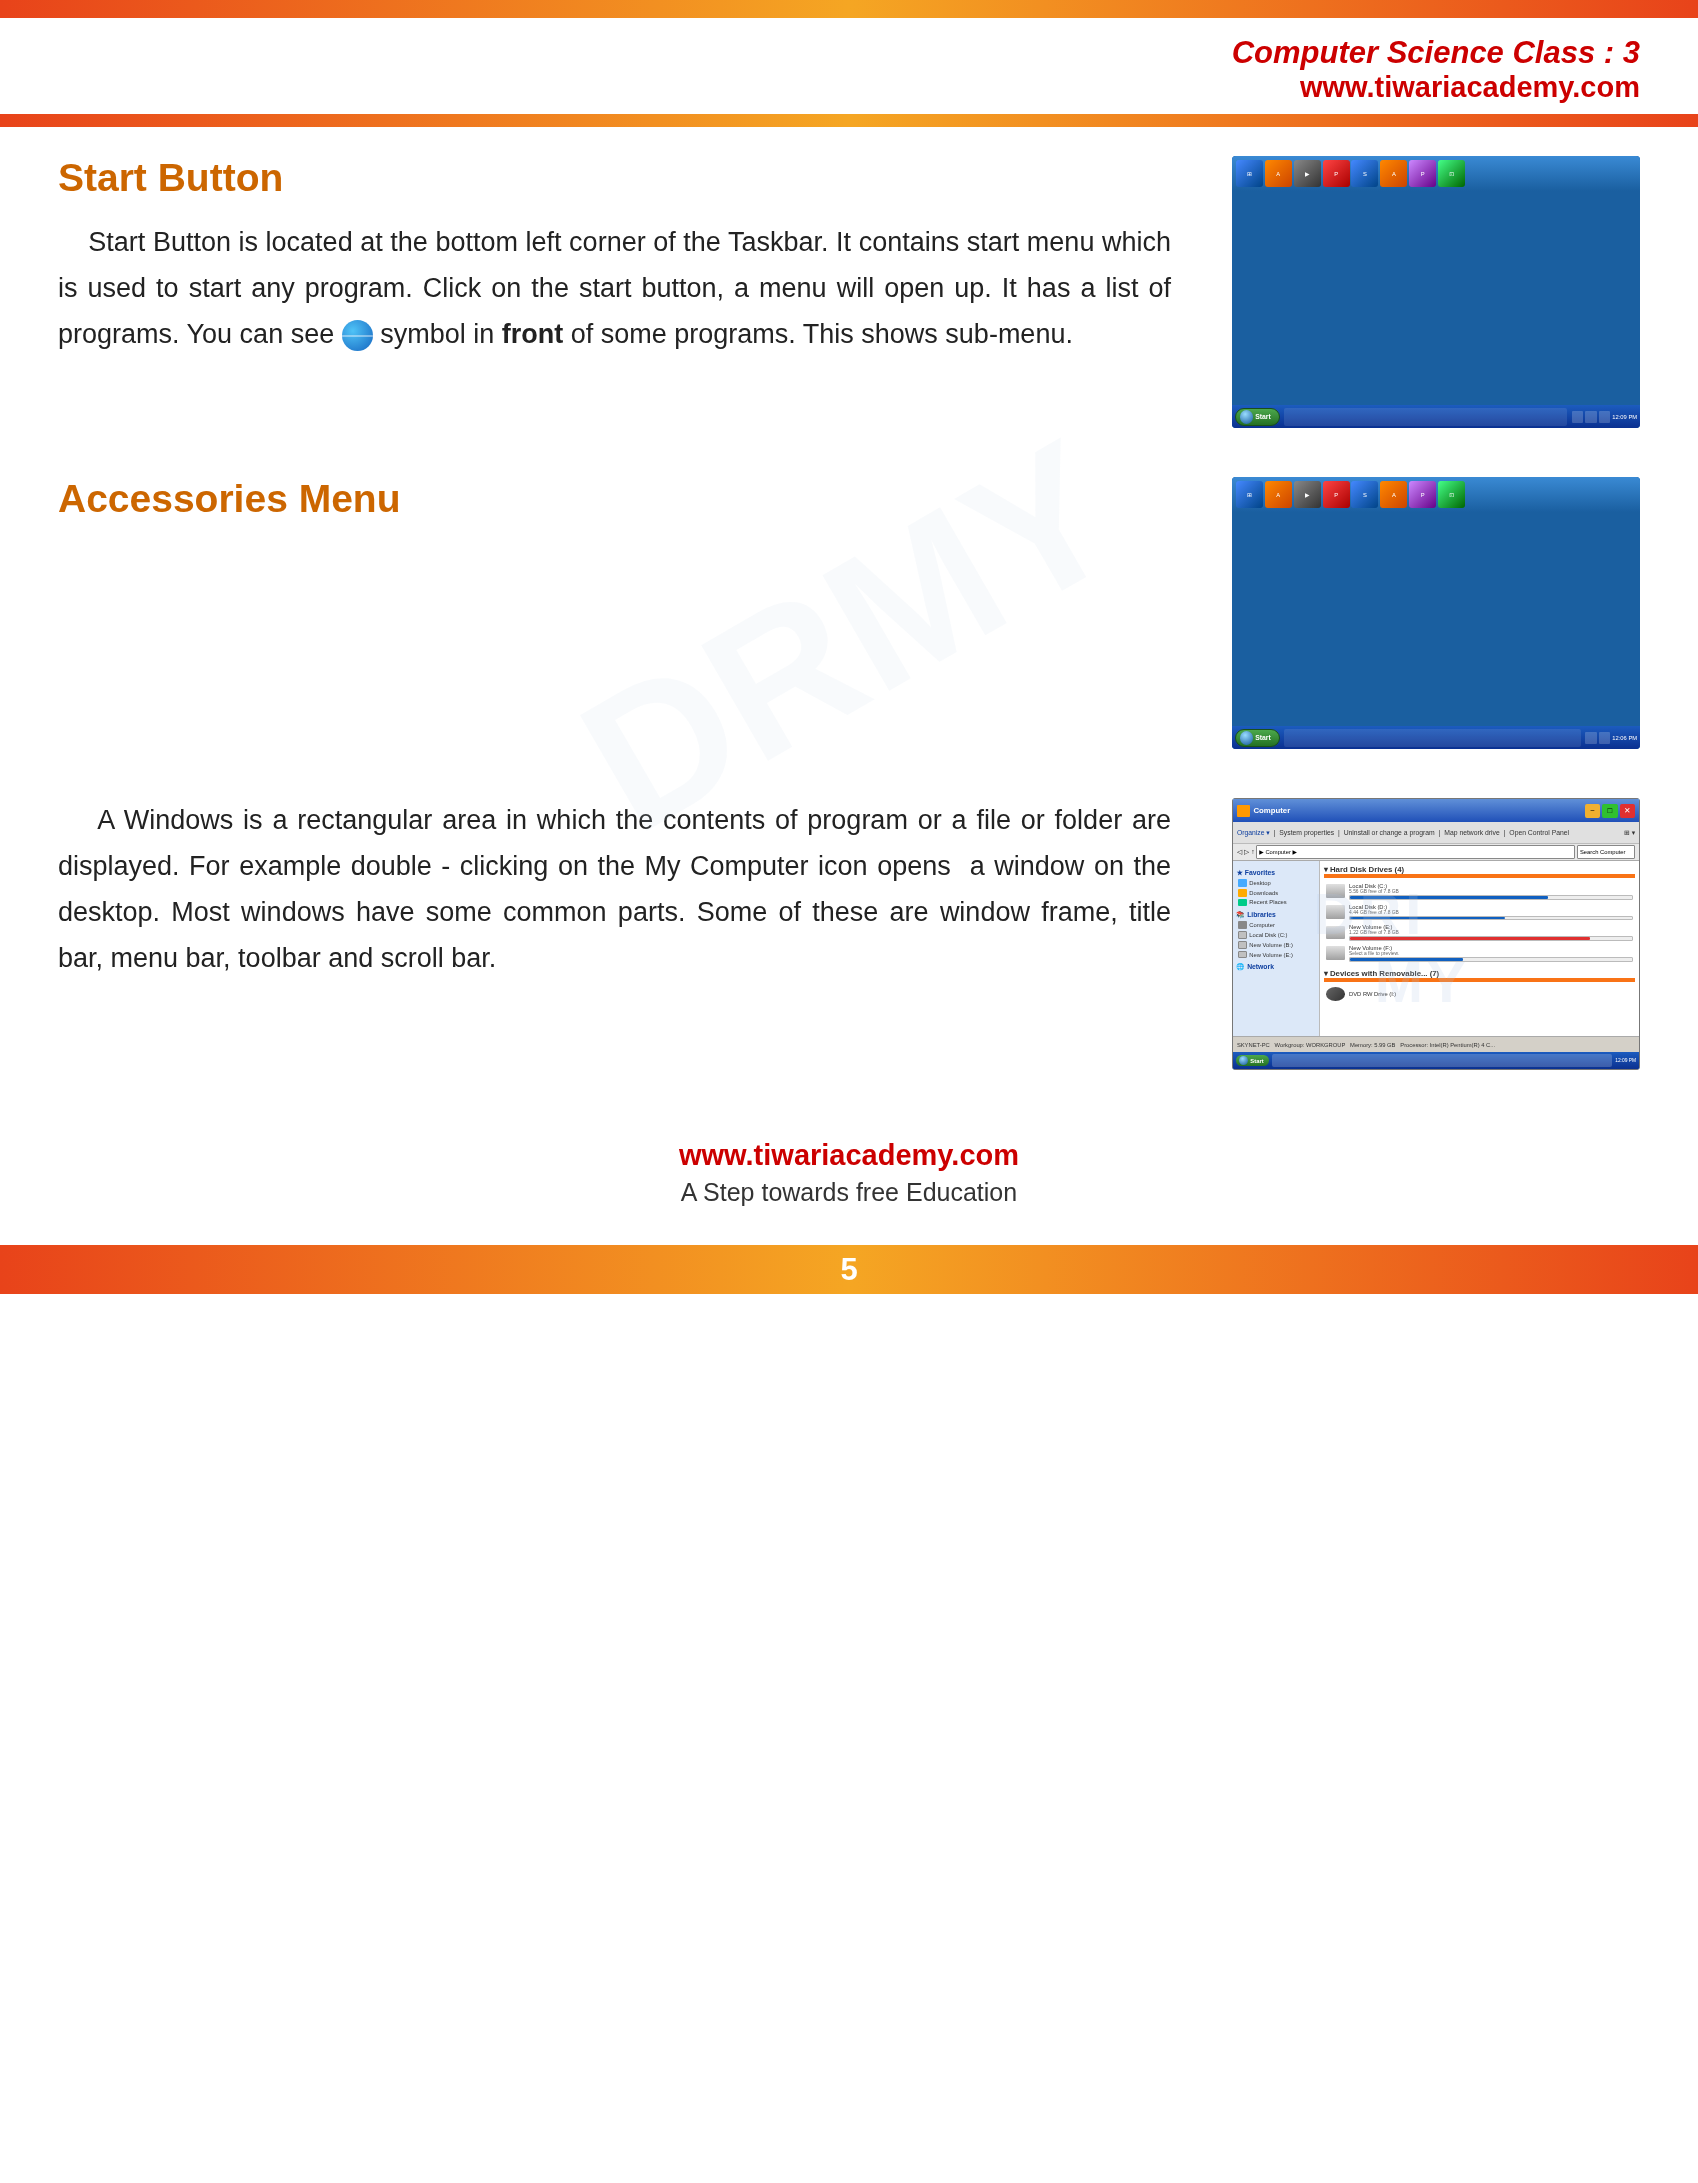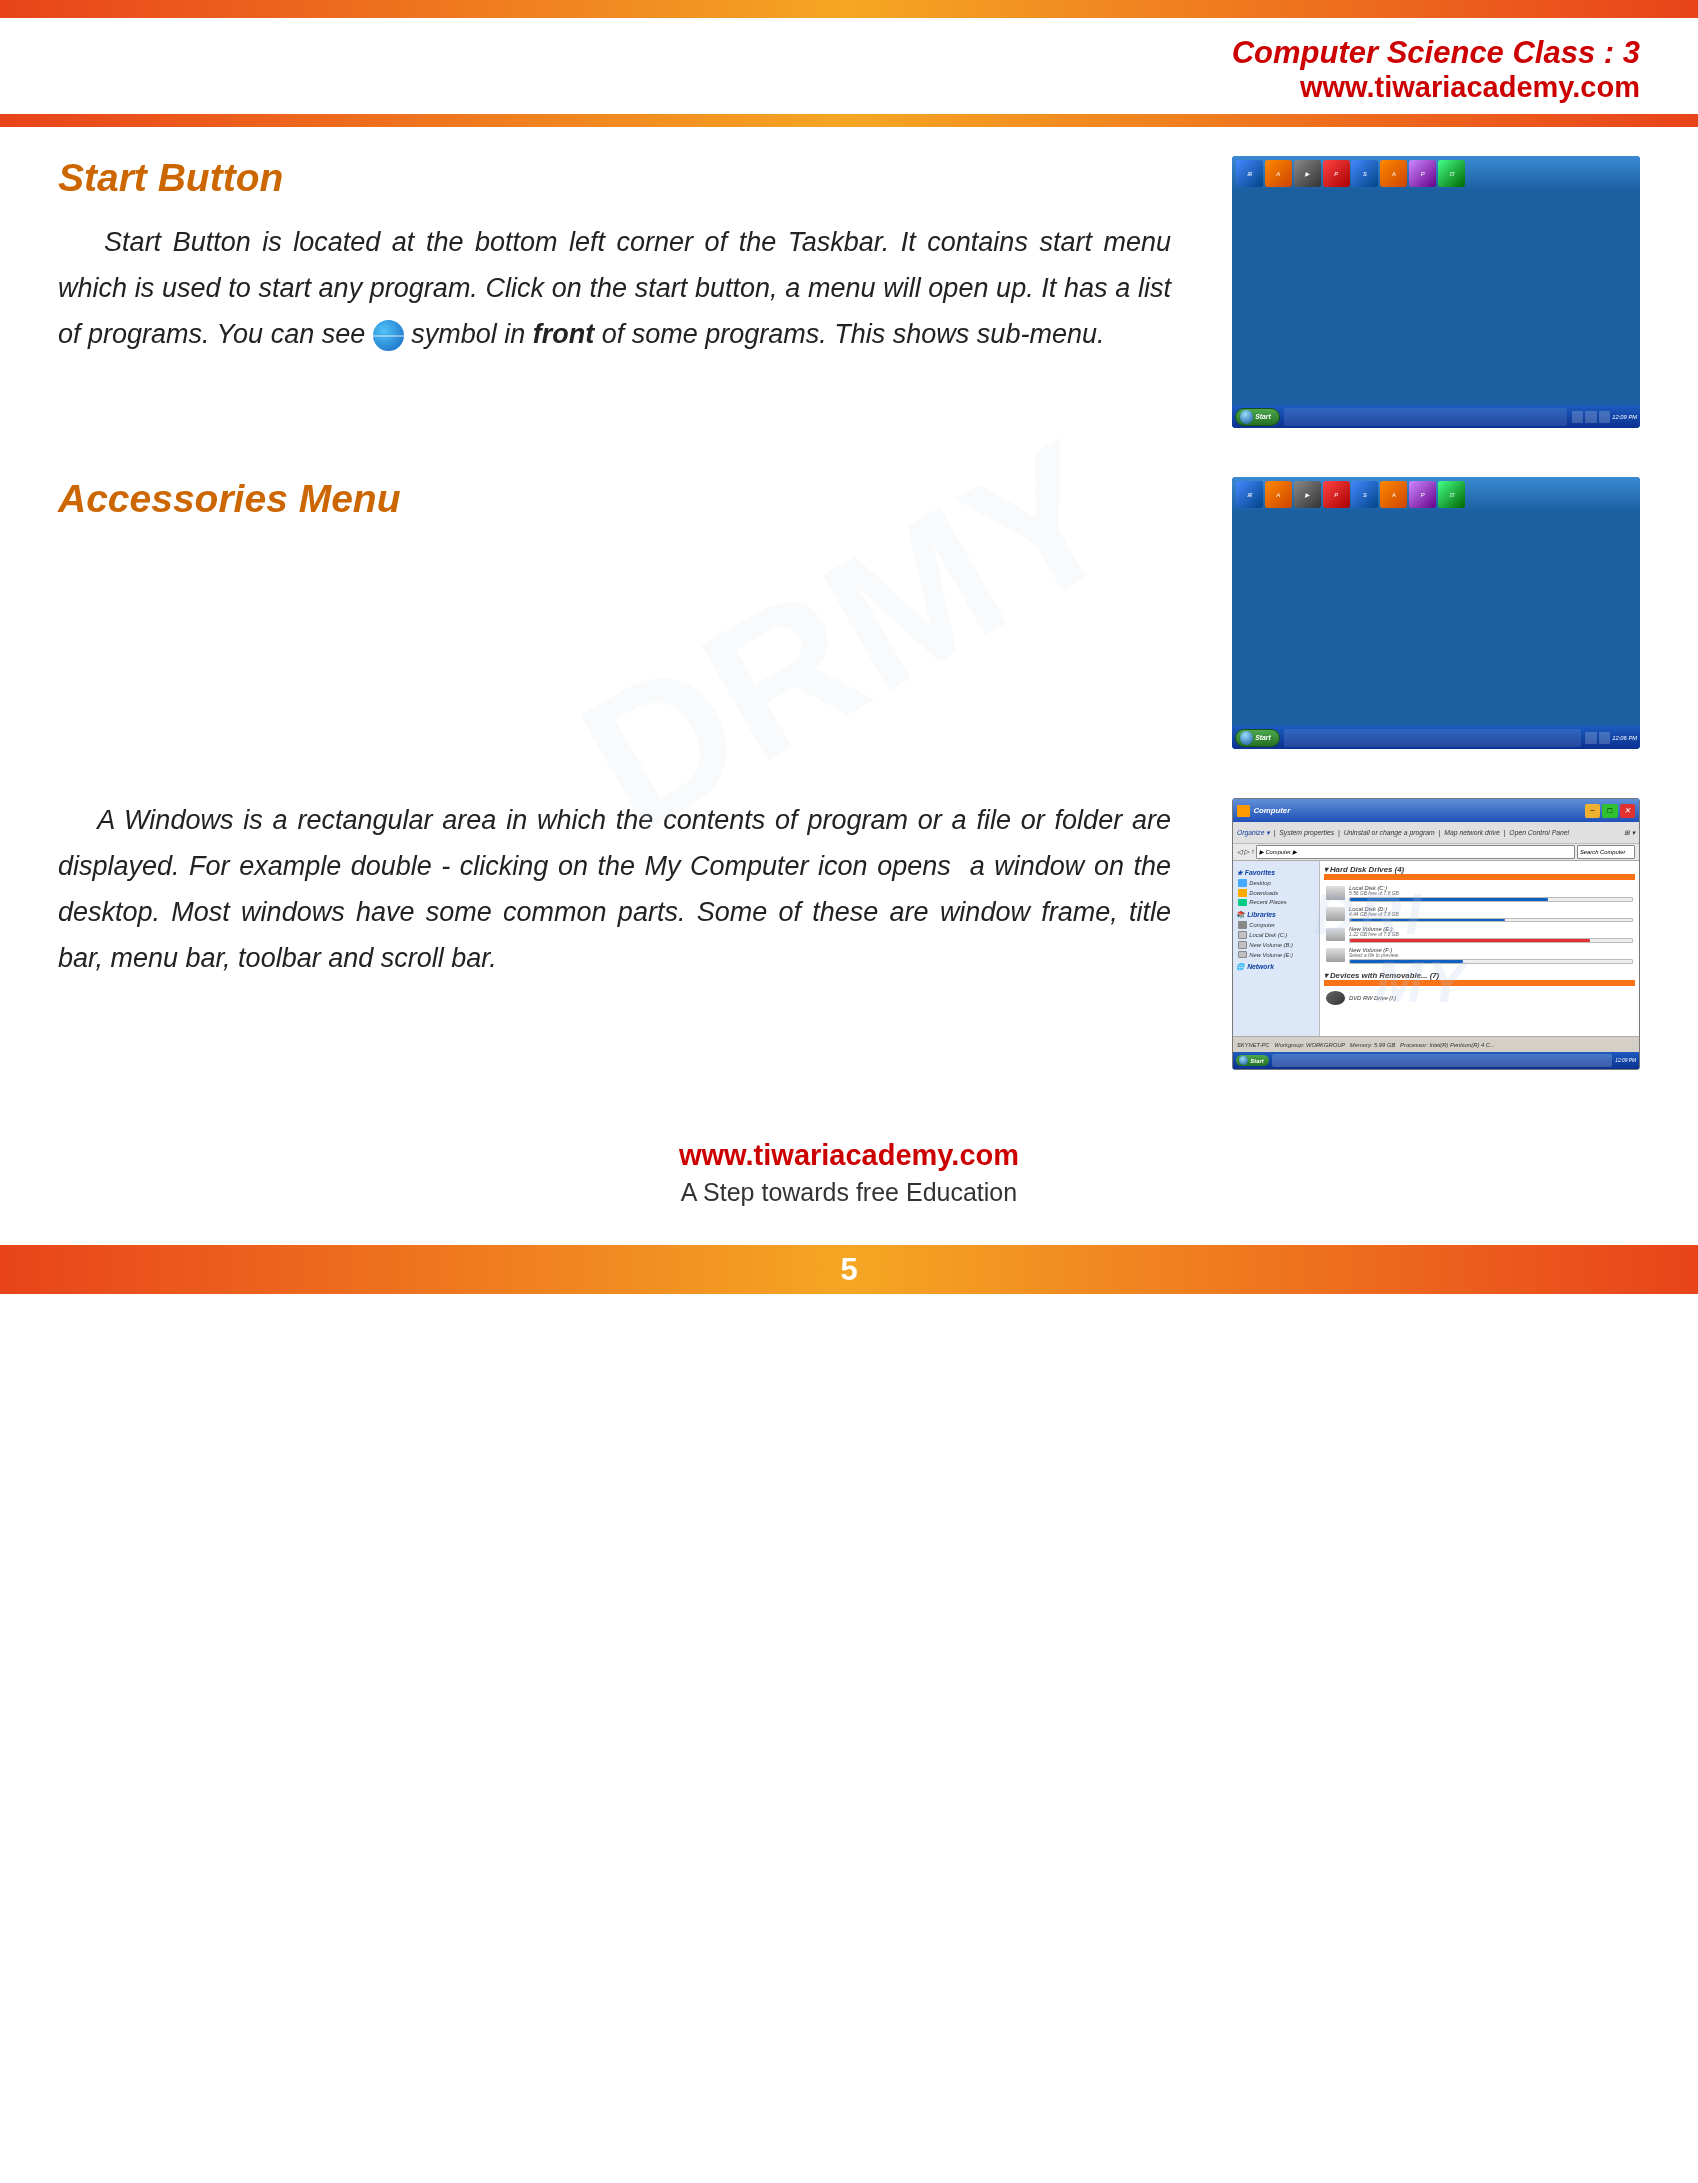--- a/index.html
+++ b/index.html
@@ -60,21 +60,20 @@
       padding: 19.4px 58px 19.4px 58px;
     }
 
     
     .section {
       display: flex;
       flex-direction: row;
       align-items: flex-start;
       margin-bottom: 49px;
       gap: 61px;
-      font-style: italic;
     }
 
     .section-text {
       flex: 1;
     }
 
     .section-image {
       width: 408px;
       min-width: 408px;
       height: 272px;
@@ -403,21 +402,21 @@
       background: #fff;
       padding: 3.9px;
       overflow: hidden;
     }
 
     .we-section-title {
       font-size: 7.8px;
       font-weight: bold;
       color: #333;
       margin-bottom: 2.9px;
-      border-bottom: 6px solid #f97316;
+      border-bottom: 4px solid #f97316;
     }
 
     .we-drive-row {
       display: flex;
       align-items: center;
       gap: 3.9px;
       padding: 1.9px;
       font-size: 5.8px;
       color: #333;
     }

